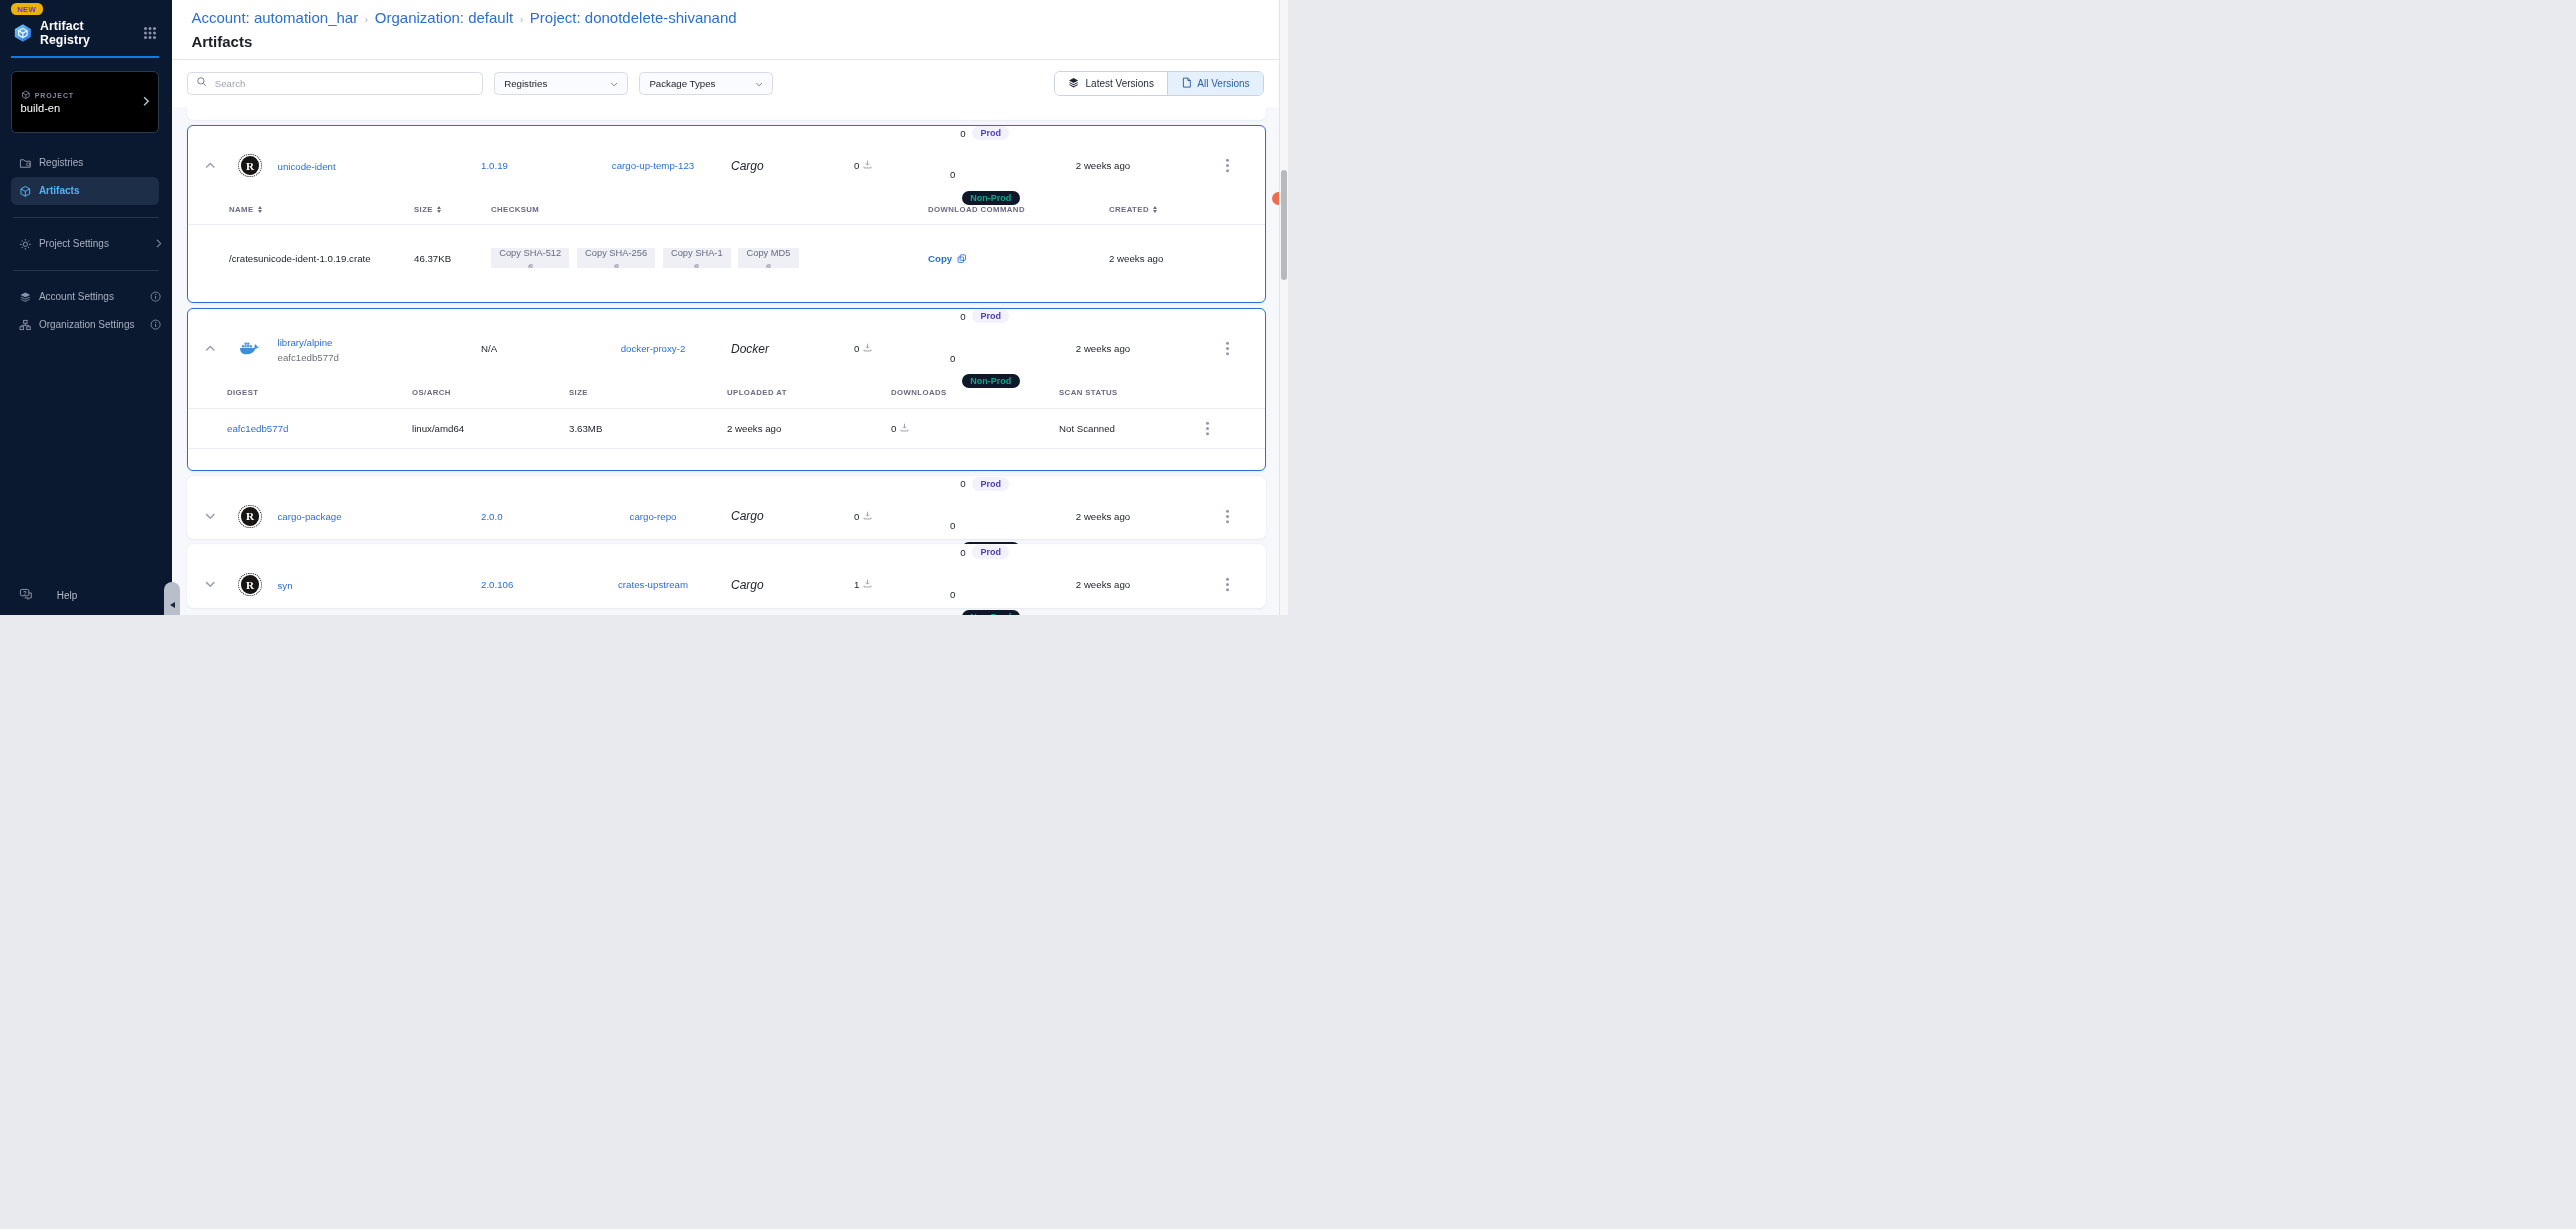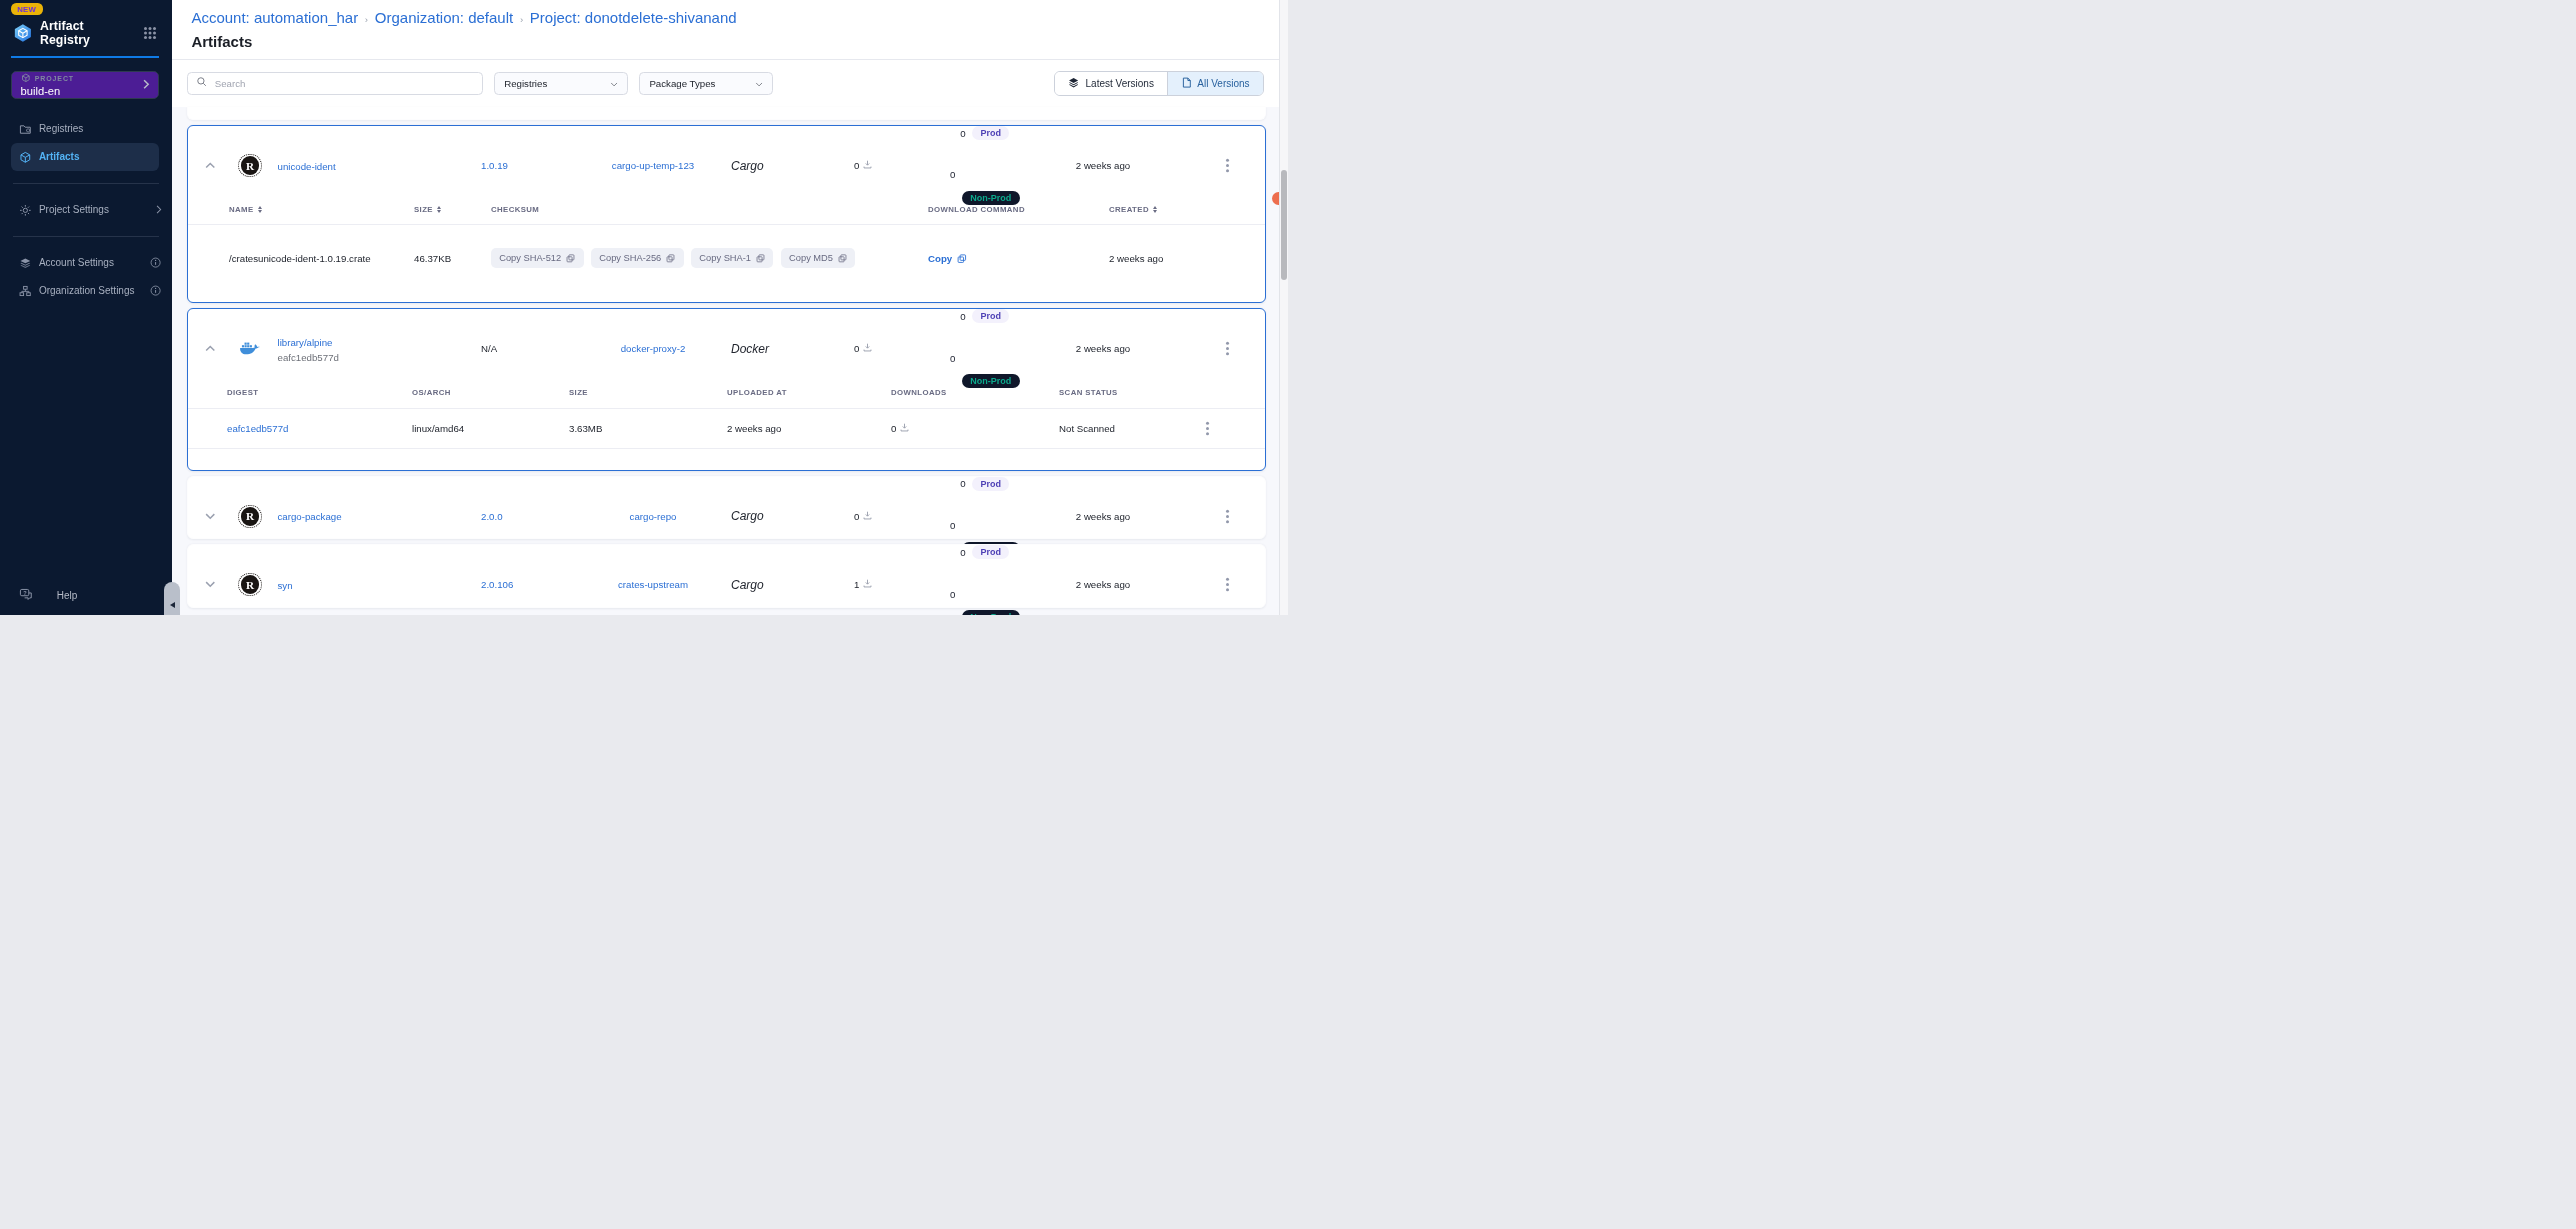--- a/index.html
+++ b/index.html
@@ -12,22 +12,22 @@
   .sidebar{position:absolute;left:0;top:0;width:172px;height:100%;background:#0b1930;color:#a8b0c0;z-index:3;}
   .new-badge{position:absolute;top:3px;left:10.5px;background:#eab308;color:#7031d9;font-size:7.8px;
     font-weight:bold;padding:1.5px 6.7px;border-radius:5.2px;letter-spacing:0.2px;}
   .logo-row{display:flex;align-items:center;gap:7.5px;padding:19.4px 12px 0 12.7px;}
   .app-title{color:#fff;font-weight:bold;font-size:12.3px;letter-spacing:0.1px;}
   .grid-icon{margin-left:auto;margin-right:4.5px;width:12px;height:12px;position:relative;}
   .grid-icon i{position:absolute;left:0;top:0;width:3px;height:3px;border-radius:50%;background:#8b93a6;
     box-shadow:4.5px 0 0 #8b93a6,9px 0 0 #8b93a6,0 4.5px 0 #8b93a6,4.5px 4.5px 0 #8b93a6,9px 4.5px 0 #8b93a6,
     0 9px 0 #8b93a6,4.5px 9px 0 #8b93a6,9px 9px 0 #8b93a6;}
   .blue-rule{height:1.5px;background:#0f7ae5;margin:9px 12.7px 0 10.5px;}
-  .project-box{position:relative;margin:13.4px 12.7px 0 10.5px;background:#4c1d95;border:0.7px solid #2e3a50;
-    border-radius:5.2px;padding:1px 9px;cursor:pointer;}
+  .project-box{position:relative;margin:13.4px 12.7px 0 10.5px;background:#000000;border:0.7px solid #2e3a50;
+    border-radius:5.2px;padding:18px 9px;cursor:pointer;}
   .project-label-row{display:flex;align-items:center;gap:4.5px;color:#8089a0;}
   .project-label{font-size:7px;font-weight:bold;letter-spacing:0.9px;}
   .project-name{color:#fff;font-size:11.2px;margin-top:2.2px;}
   .project-chevron{position:absolute;right:8.2px;top:50%;transform:translateY(-50%);color:#b8bdc9;}
   .nav{margin-top:15.7px;}
   .nav-item{display:flex;align-items:center;gap:7.5px;height:28px;padding:0 10.5px 0 18.7px;font-size:10px;
     color:#a8b0c0;cursor:pointer;}
   .nav-item .ni{color:#8b94a8;display:flex;}
   .nav-item.active{margin:0 12.7px 0 10.5px;padding-left:8.2px;border-radius:6px;background:#1d2e49;
     color:#53b3f5;font-weight:bold;}
@@ -100,22 +100,22 @@
     align-items:center;padding-left:39px;}
   .dtable-head{height:31px;margin-top:10.5px;border-bottom:0.7px solid #ecedf3;}
   .dtable-row{height:40px;border-bottom:0.7px solid #ecedf3;margin-bottom:21px;}
   .th{font-size:7.8px;font-weight:bold;letter-spacing:0.4px;color:#696b83;display:flex;align-items:center;gap:4.5px;}
   .td{font-size:9.7px;color:#22262f;}
   .sort{display:inline-flex;flex-direction:column;gap:1.5px;}
   .sort i{width:0;height:0;border-left:2.6px solid transparent;border-right:2.6px solid transparent;}
   .sort .up{border-bottom:3.4px solid #696b83;}
   .sort .dn{border-top:3.4px solid #696b83;}
   .chk-cell{display:flex;gap:7.5px;}
-  .copy-btn{display:flex;align-items:center;gap:5.2px;background:#eef0f6;border:none;border-radius:5px;
-    height:20px;padding:0 8.2px;font-size:9.3px;color:#676980;cursor:pointer;font-family:inherit;}
+  .copy-btn{display:flex;align-items:center;gap:5.2px;background:#eef0f6;border:none;border-radius:0;
+    height:20px;padding:0 8.2px;font-size:9.3px;color:#676980;cursor:pointer;font-family:inherit;flex-direction:column;}
   .copy-link{display:flex;align-items:center;gap:5.2px;background:none;border:none;color:#2b6fd4;
     font-size:9.7px;font-weight:bold;cursor:pointer;padding:0;font-family:inherit;}
 
   
   .rust-icon{position:relative;width:18.7px;height:18.7px;border-radius:50%;background:#191513;color:#fff;
     display:flex;align-items:center;justify-content:center;
     font-family:"Liberation Serif","DejaVu Serif",serif;font-weight:bold;font-size:11.2px;}
   .rust-icon::before{content:"";position:absolute;inset:-2.2px;border:1.5px dotted #191513;border-radius:50%;}
 
   

